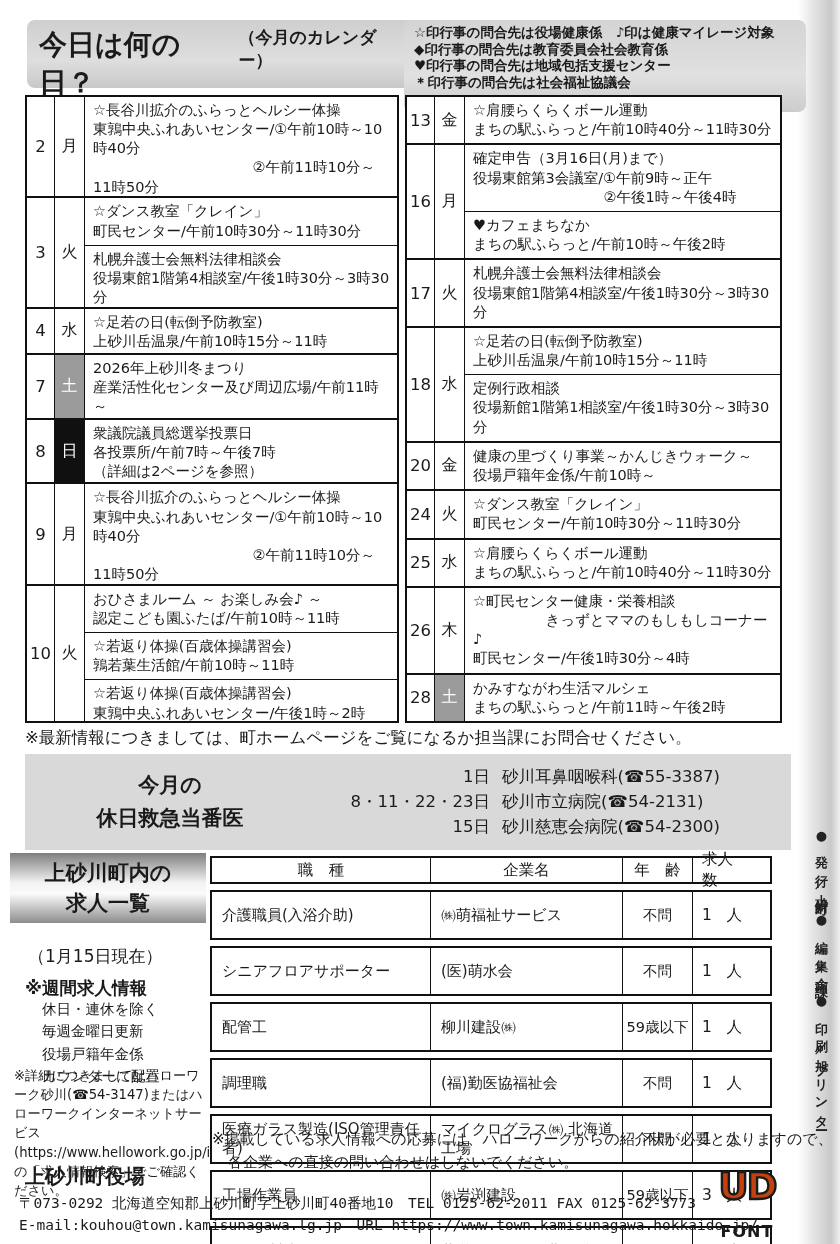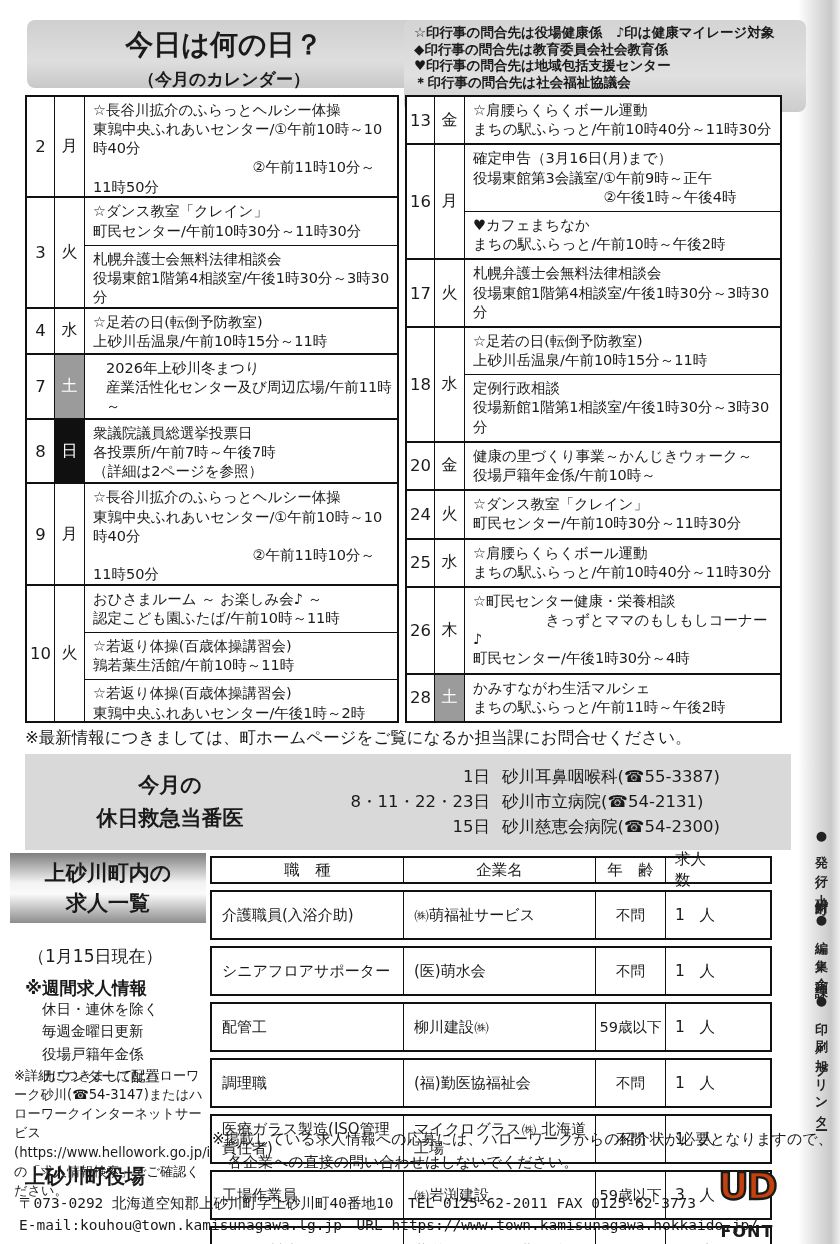--- a/index.html
+++ b/index.html
@@ -18,21 +18,21 @@
     position:absolute; top:828px; right:10px;
     writing-mode:vertical-rl; text-orientation:mixed;
     font-size:13px; letter-spacing:3px; color:#222; font-weight:bold;
   }
   
   .header-box {
     position:absolute; left:27px; top:20px; width:392px; height:68px;
     background:linear-gradient(180deg,#cfcfcf,#dedede 60%,#c8c8c8);
     border-radius:8px; padding:6px 10px 0 12px;
   }
-  .header-title-row { display:flex; align-items:center; gap:4px;flex-direction:column; }
+  .header-title-row { display:flex; align-items:flex-start; gap:4px; }
   .header-title { font-size:28px; font-weight:bold; letter-spacing:0px; }
   .header-title-suffix { font-size:17px; font-weight:bold; }
   .header-subtitle { font-size:15.5px; font-weight:bold; margin-top:2px; margin-left:8px; }
   .legend-box {
     position:absolute; left:404px; top:20px; width:402px; height:92px;
     background:linear-gradient(180deg,#d4d4d4,#e0e0e0 60%,#cccccc);
     border-radius:8px; padding:4px 8px 0 10px;
   }
   .legend-line { font-size:13.5px; font-weight:bold; line-height:16.5px; white-space:pre; }
   
@@ -87,21 +87,21 @@
   }
   .job-table { position:absolute; left:210px; top:856px; width:562px; }
   .job-row {
     display:flex; border:2.2px solid #111; background:#fff; margin-bottom:6px;
   }
   .job-row > div { border-right:1.6px solid #111; display:flex; align-items:center; }
   .job-row > div:last-child { border-right:none; }
   .job-head { height:28px; font-weight:bold; }
   .job-head > div { justify-content:center; font-size:15.5px; }
   .job-body { height:50px; }
-  .jc1 { width:192px; padding-left:10px; font-size:15px; font-weight:500; }
+  .jc1 { width:219px; padding-left:10px; font-size:15px; font-weight:500; }
   .jc2 { width:192px; padding-left:10px; font-size:15px; font-weight:500; }
   .jc3 { width:70px;  justify-content:center; font-size:14.5px; font-weight:500; }
   .jc4 { width:58px;  padding:0 9px; font-size:15.5px; font-weight:500; }
   .job-head .jc1, .job-head .jc2, .job-head .jc3 { padding-left:0; justify-content:center; }
   .job-body .jc4 { justify-content:space-between; }
   .jobs-apply-note { position:absolute; left:212px; top:1128px; font-size:15px; line-height:1.5; font-weight:500; }
   .jobs-apply-note .l2 { padding-left:16px; }
   
   .footer-office { position:absolute; left:25px; top:1163px; font-size:20px; font-weight:bold; }
   .footer-address, .footer-contact {
@@ -172,21 +172,21 @@
         <div class="event" style="flex-grow: 2;">
           <div class="event-line">☆足若の日(転倒予防教室)</div>
           <div class="event-line">上砂川岳温泉/午前10時15分～11時</div>
         </div>
       </div>
     </div>
     <div class="cal-row" style="flex-grow: 2.55;">
       <div class="day-num">7</div>
       <div class="day-wd sat">土</div>
       <div class="events">
-        <div class="event" style="flex-grow: 2; margin-left: 13px;">
+        <div class="event" style="flex-grow: 2;">
           <div class="event-line">2026年上砂川冬まつり</div>
           <div class="event-line">産業活性化センター及び周辺広場/午前11時～</div>
         </div>
       </div>
     </div>
     <div class="cal-row" style="flex-grow: 3.55;">
       <div class="day-num">8</div>
       <div class="day-wd sun">日</div>
       <div class="events">
         <div class="event" style="flex-grow: 3;">

